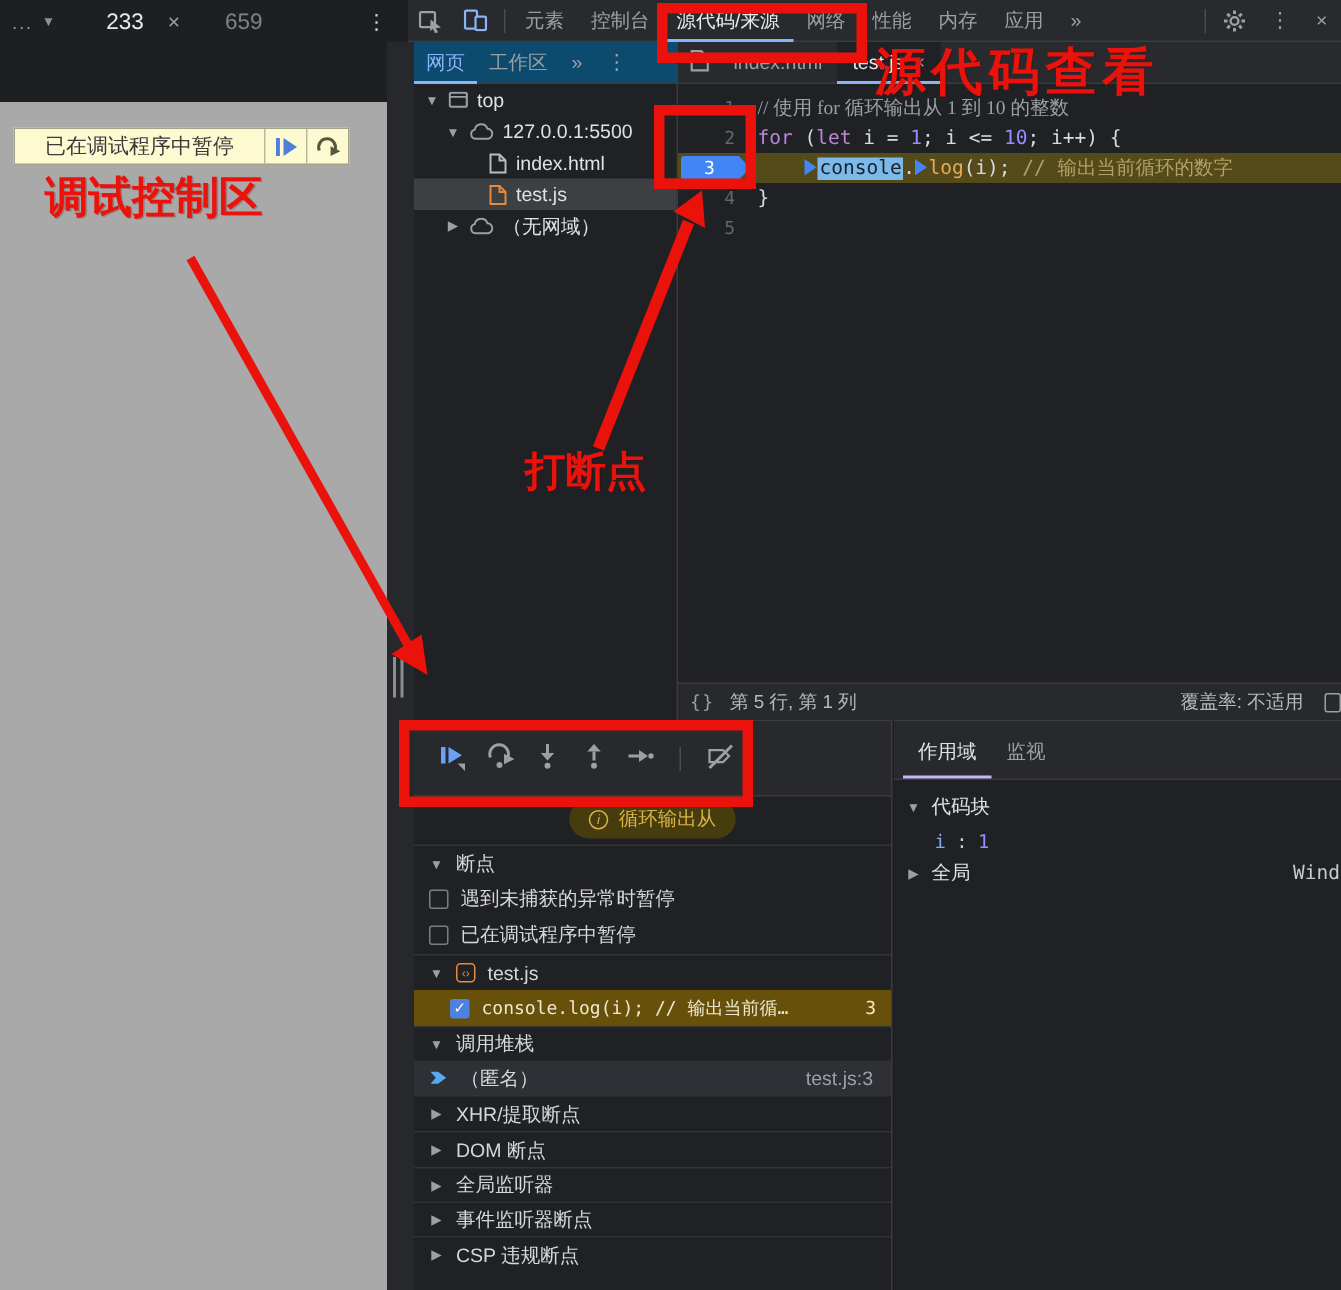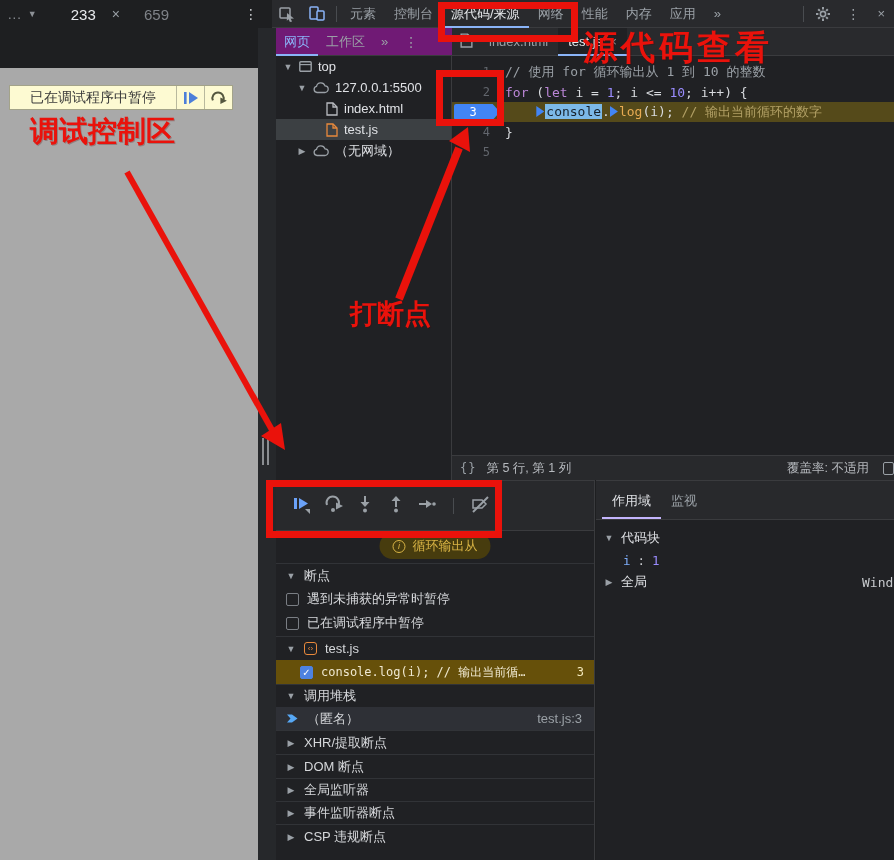--- a/index.html
+++ b/index.html
@@ -11,21 +11,21 @@
   }
   .mono { font-family:"DejaVu Sans Mono","Liberation Mono",monospace; }
 
   
   .btabs { position:absolute; left:0; top:0; width:272px; height:28px;
            display:flex; align-items:center; background:#1e1f21; }
   .btabs .ov { margin-left:8px; color:#8d9196; letter-spacing:1px; }
   .btabs .caret { margin-left:6px; font-size:9px; color:#8d9196; }
   .btabs .tab-a { margin-left:34px; color:#e8eaed; font-size:15px; }
   .btabs .tclose { margin-left:16px; color:#9aa0a6; font-size:14px; }
-  .btabs .tab-b { margin-left:24px; color:#7f8389; font-size:15px; }
+  .btabs .tab-b { margin-left:30px; color:#7f8389; font-size:15px; }
   .btabs .bmenu { margin-left:auto; margin-right:14px; color:#c8cbce; font-size:14px; }
   .page { position:absolute; left:0; top:68px; width:258px; height:792px; background:#a9a9a9; }
   .dock-strip { position:absolute; left:258px; top:28px; width:18px; height:832px; background:#26282b; }
   .drag-handle { position:absolute; left:4px; top:410px; display:flex; gap:3px; }
   .drag-handle i { display:block; width:2px; height:27px; background:#8a8d91; }
 
   .paused-bar { position:absolute; left:9px; top:17px; height:25px; display:flex; align-items:stretch;
                 background:#fdfad2; border:1px solid #a3a389; }
   .paused-bar .lbl { display:flex; align-items:center; padding:0 20px; color:#3a3a3a; font-size:14px; }
   .pb-btn { width:28px; display:flex; align-items:center; justify-content:center; border-left:1px solid #b9b99d; }
@@ -35,21 +35,21 @@
                 border-bottom:1px solid #3a3b3e; display:flex; align-items:center; }
   .dt-toolbar .icon-btn { padding:0 7px; display:flex; align-items:center; }
   .vdiv { width:1px; height:16px; background:#494c50; margin:0 4px; }
   .dtab { padding:6px 9px 4px 9px; height:28px; display:flex; align-items:center; color:#9aa0a6;
           border-bottom:2px solid transparent; white-space:nowrap; }
   .dtab.active { color:#e8eaed; border-bottom:2px solid #8ab4f8; }
   .dt-right { margin-left:auto; display:flex; align-items:center; }
   .dots { font-size:14px; color:#9aa0a6; padding:0 8px; }
 
   
-  .sb-tabs { position:absolute; left:276px; top:28px; width:176px; height:28px; background:#701a75;
+  .sb-tabs { position:absolute; left:276px; top:28px; width:176px; height:28px; background:#0c4a6e;
              border-bottom:1px solid #3a3b3e; display:flex; align-items:center; }
   .stab { padding:6px 8px 4px 8px; height:28px; display:flex; align-items:center; border-bottom:2px solid transparent; }
   .stab.active { color:#8ab4f8; border-bottom:2px solid #8ab4f8; }
   .tree { position:absolute; left:276px; top:56px; width:176px; height:424px; background:#202124;
           border-right:1px solid #3a3b3e; color:#dfe1e5; }
   .trow { height:21px; display:flex; align-items:center; gap:6px; white-space:nowrap; }
   .trow .arr { font-size:9px; color:#9aa0a6; width:10px; text-align:center; }
   .trow.sel { background:#3c4043; }
 
   
@@ -60,21 +60,21 @@
   .etab.active { color:#e8eaed; border-bottom:2px solid #8ab4f8; background:#202124; }
   .etab .x { color:#9aa0a6; font-size:13px; }
   .editor { position:absolute; left:452px; top:56px; width:442px; height:399px; background:#202124;
             font-family:"DejaVu Sans Mono","Liberation Mono",monospace; font-size:13px; }
   .eline { position:absolute; left:0; width:442px; height:20px; display:flex; align-items:center; }
   .eline.paused { background:#554a1a; }
   .gut { width:53px; flex:0 0 53px; text-align:right; padding-right:15px; color:#62666d; font-size:12px; }
   .ctext { white-space:pre; color:#d7dade; }
   .tok-kw { color:#bb86d7; }
   .tok-num { color:#9a8cff; }
-  .tok-com { color:#9aa0a6; }
+  .tok-com { color:#9aa0a6;font-family:Liberation Serif, serif; }
   .tok-com-olive { color:#b2a065; }
   .tok-fn { color:#e8ab53; }
   .tok-objhl { background:#7cb9e8; color:#17212b; padding:0 1px; }
   .exec-marker { margin-left:2px; width:46px; height:16px; background:#4285f4; color:#fff; font-size:12px;
                  display:flex; align-items:center; justify-content:center; padding-right:8px;
                  clip-path:polygon(0 0,84% 0,100% 50%,84% 100%,0 100%); border-radius:2px; }
   .inline-tri { display:inline-block; width:8px; height:11px; background:#4285f4; vertical-align:-1px;
                 clip-path:polygon(0 0,100% 50%,0 100%); margin-right:1px; }
   .statusbar { position:absolute; left:452px; top:455px; width:442px; height:25px; background:#28292c;
                border-top:1px solid #3a3b3e; display:flex; align-items:center; color:#b6b9be; font-size:12.5px; }

